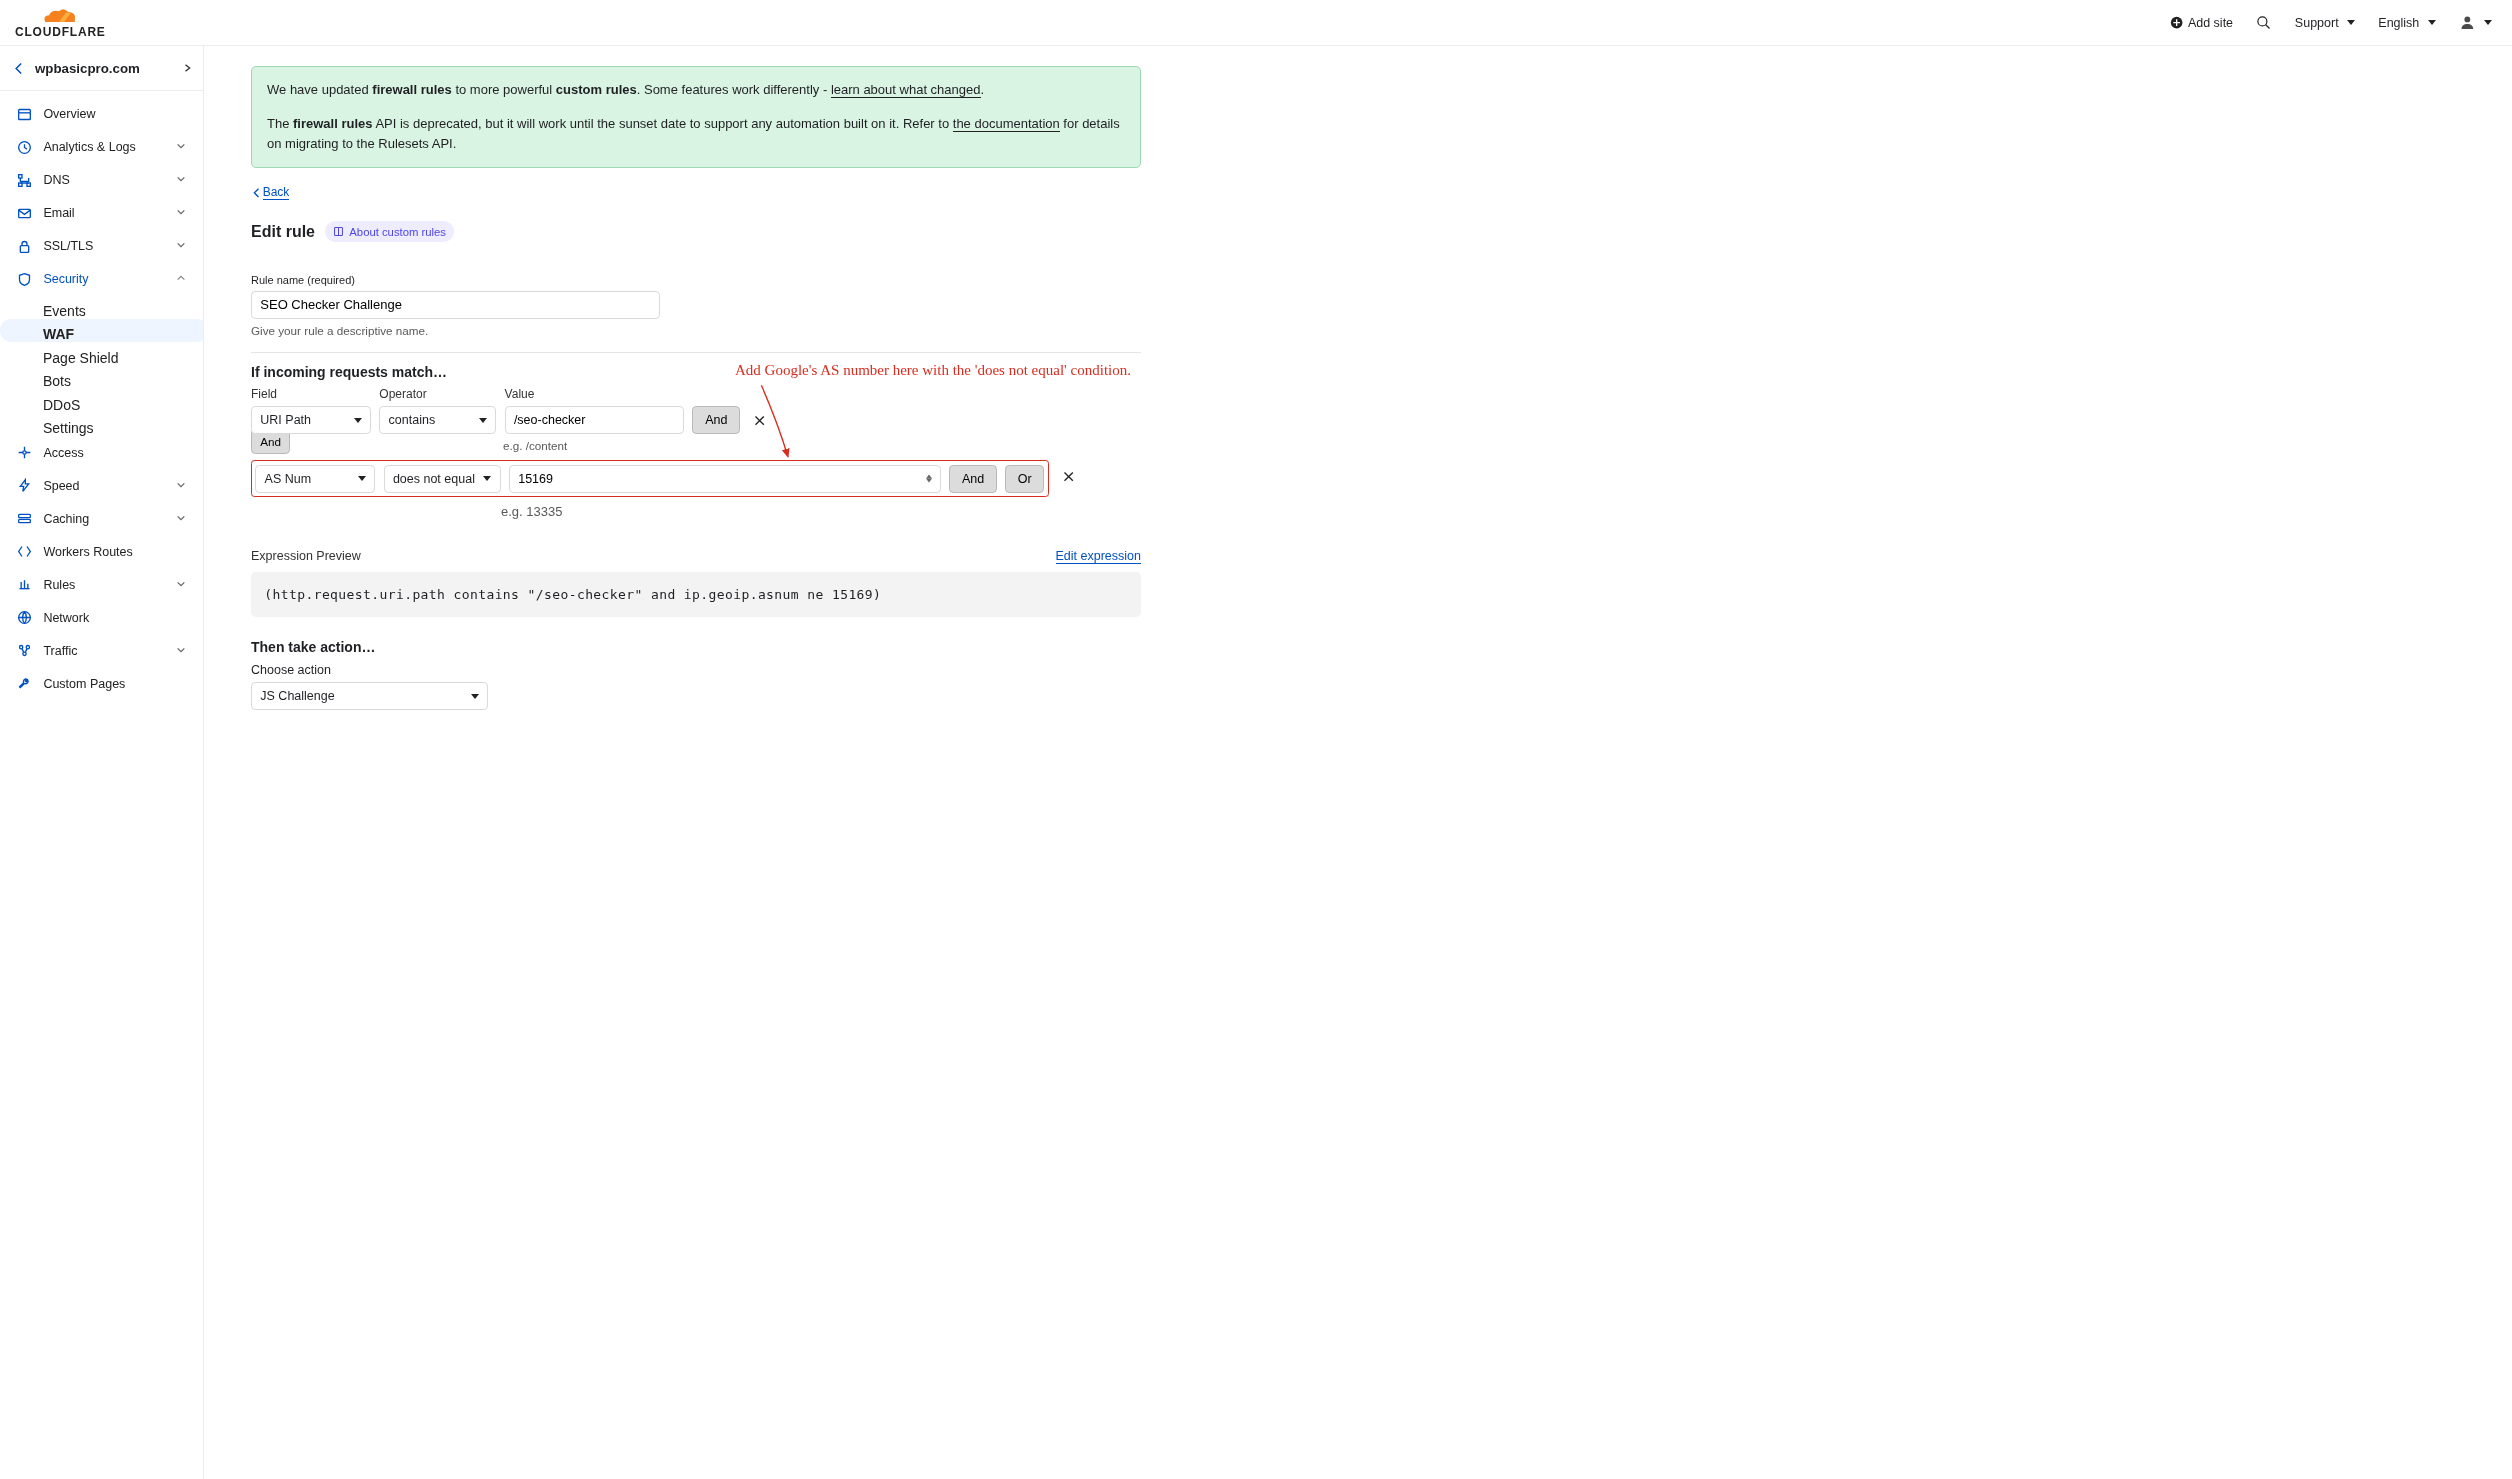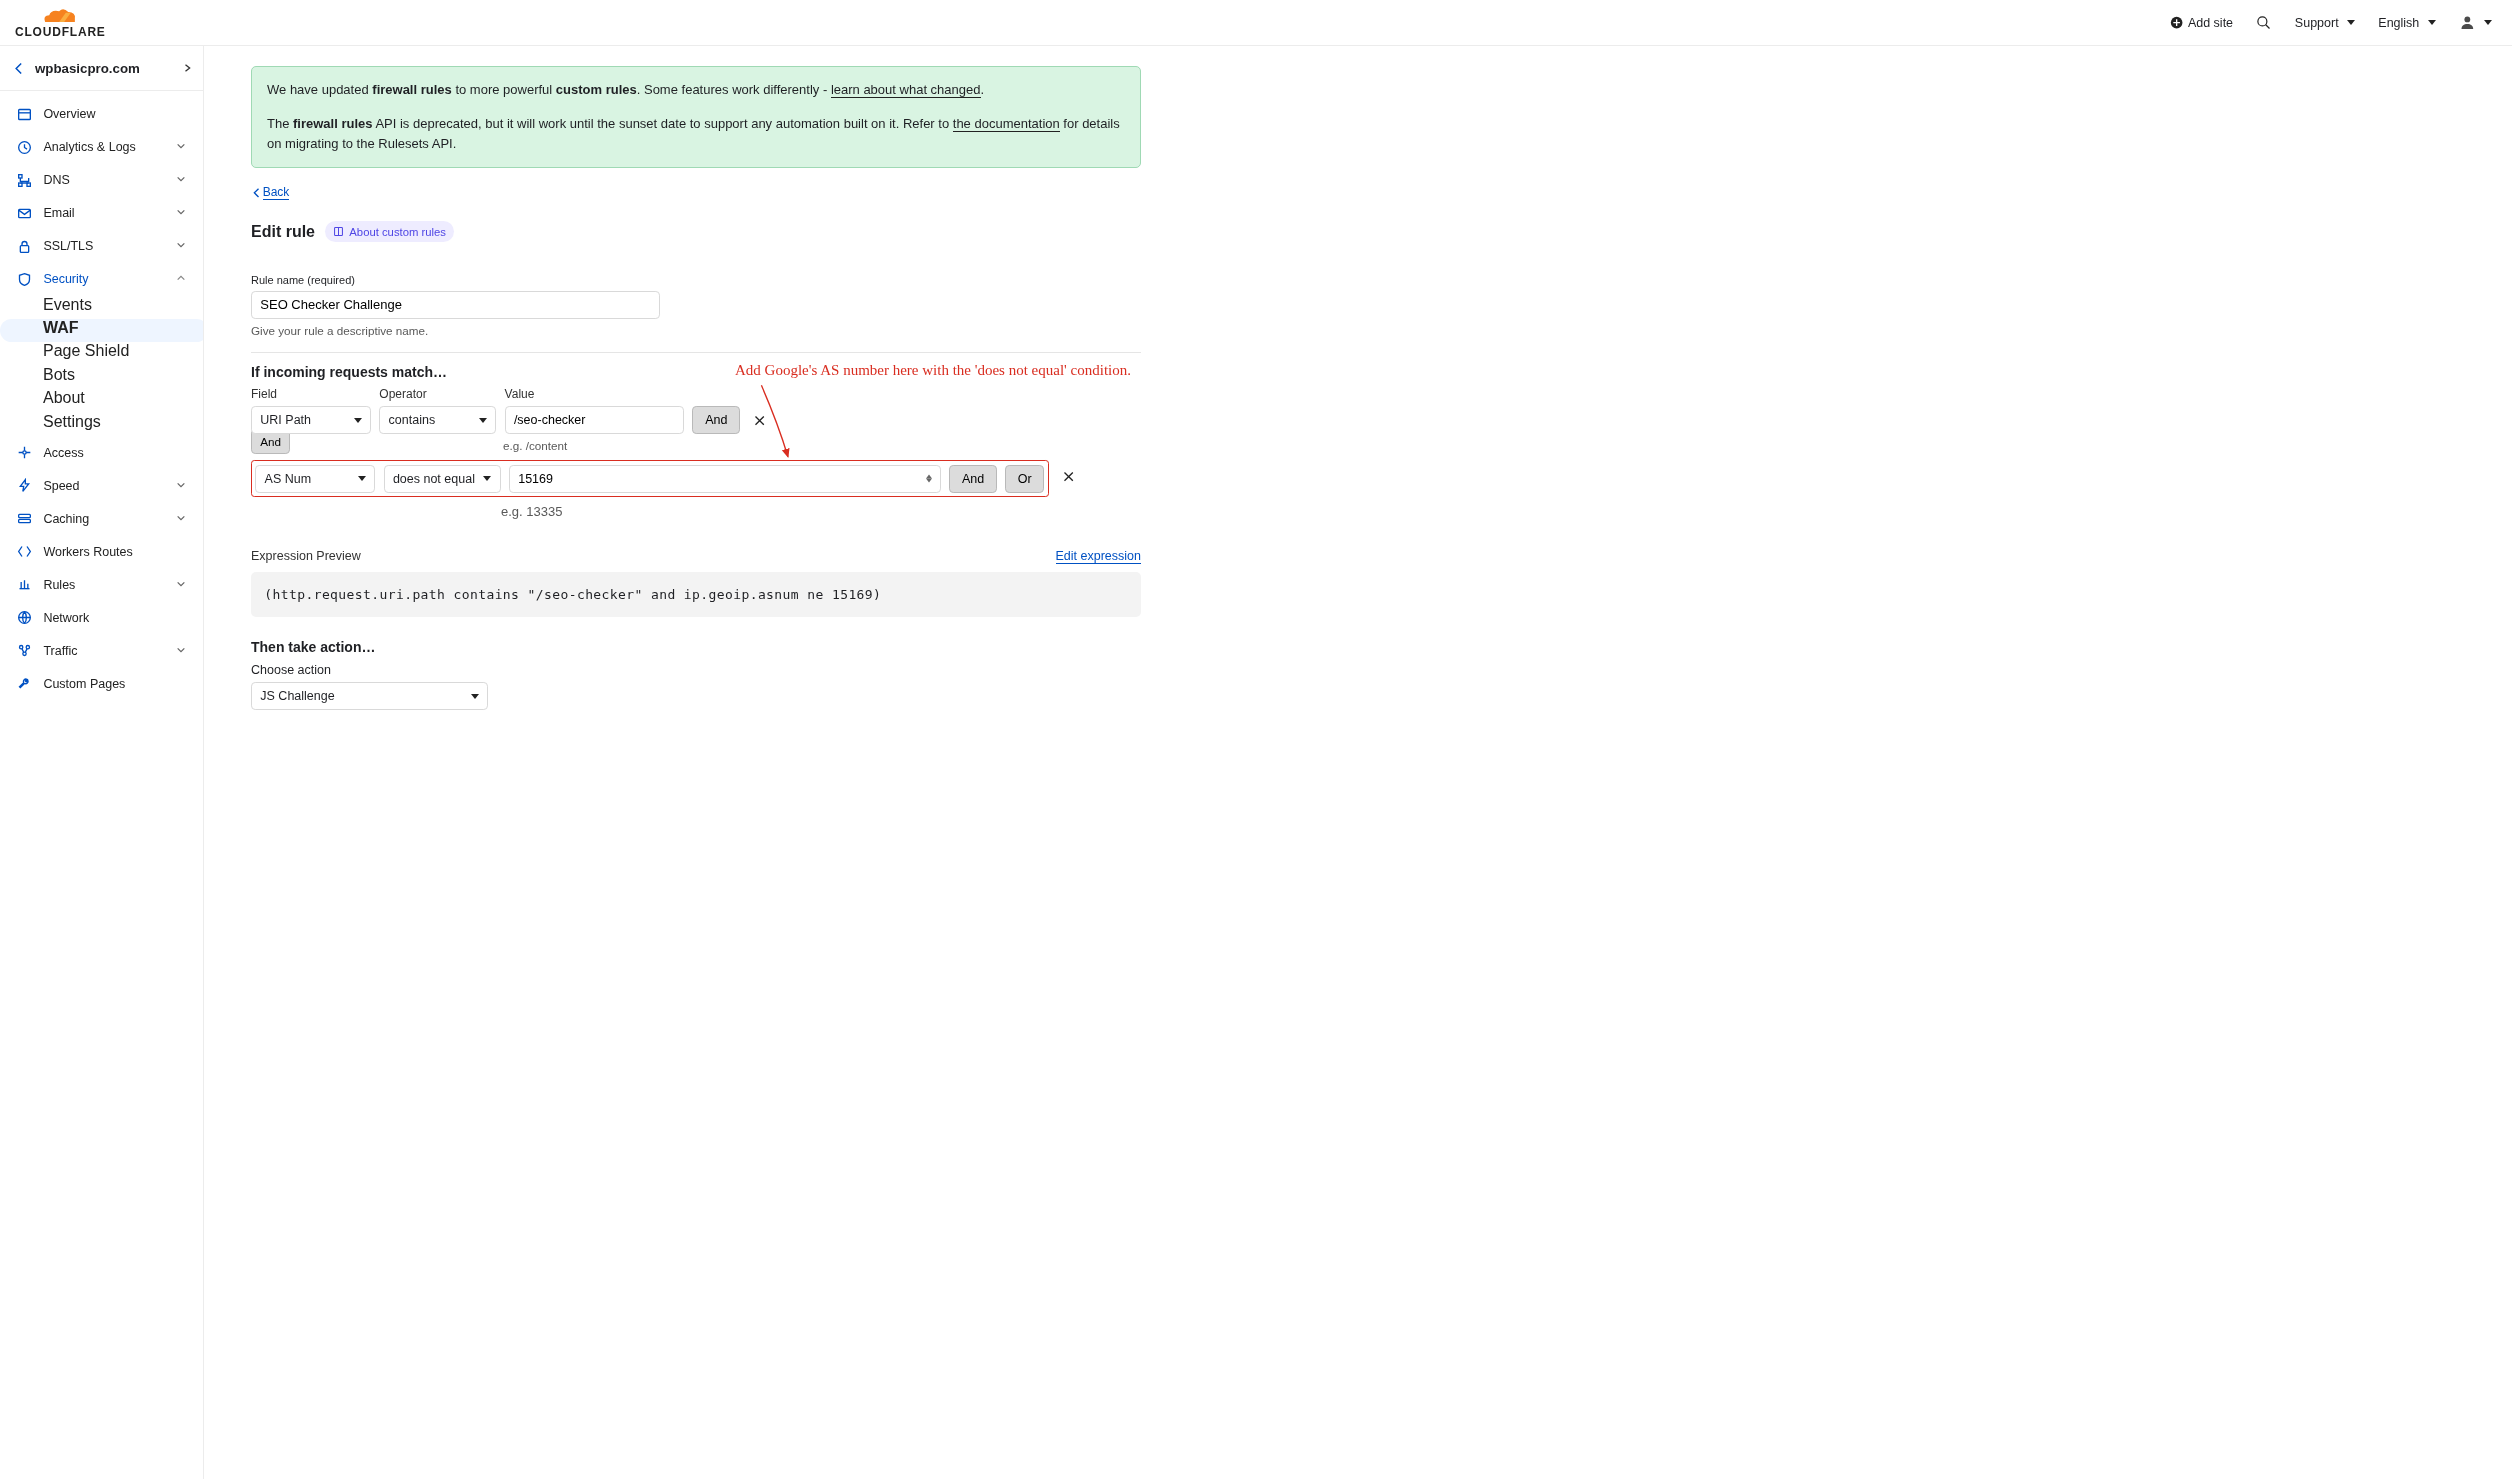--- a/index.html
+++ b/index.html
@@ -41,21 +41,21 @@
   .site-name{font-weight:700;font-size:13.3px;flex:1;}
   .site-caret{color:#333;}
   .nav{padding-top:6.7px;overflow-y:auto;}
   .nav-item{display:flex;align-items:center;height:33px;padding:0 16.7px;gap:11.7px;cursor:pointer;color:#222;}
   .nav-item .icon{width:15px;height:15px;display:inline-flex;align-items:center;justify-content:center;color:#0051c3;flex:0 0 15px;}
   .nav-item .icon svg{width:15px;height:15px;}
   .nav-item .lbl{flex:1;font-size:12.5px;}
   .nav-item .chev{width:10px;color:#666;}
   .nav-item.active .lbl{color:#0051c3;}
   .nav-sub{padding-left:43px;}
-  .nav-sub .sub{height:23.4px;display:flex;align-items:flex-start;font-size:16px;cursor:pointer;color:#222;}
+  .nav-sub .sub{height:23.4px;display:flex;align-items:flex-end;font-size:14px;cursor:pointer;color:#222;}
   .nav-sub .sub.active{font-weight:700;background:var(--sidebar-active);margin-left:-43px;padding-left:43px;margin-right:-5px;border-radius:11.7px;}
   .nav-sub .sub.active .lbl{color:#222;}
   
   .main{flex:1;overflow:auto;padding:20px 47px 33px 47px;max-width:984px;}
   .notice{background:var(--green-bg);border:0.8px solid var(--green-border);border-radius:5px;padding:13.3px 15px;font-size:13px;line-height:1.55;}
   .notice p{margin:0;}
   .notice p + p{margin-top:13.3px;}
   .notice b{font-weight:700;}
   .ulink{border-bottom:0.8px solid #222;cursor:pointer;}
   .back-link{display:inline-flex;align-items:center;color:var(--link);margin-top:16.7px;cursor:pointer;}
@@ -245,21 +245,21 @@
           <div class="sub active">
               <span class="lbl">WAF</span>
             </div>
           <div class="sub">
               <span class="lbl">Page Shield</span>
             </div>
           <div class="sub">
               <span class="lbl">Bots</span>
             </div>
           <div class="sub">
-              <span class="lbl">About</span>
+              <span class="lbl">DDoS</span>
             </div>
           <div class="sub">
               <span class="lbl">Settings</span>
             </div>
         </div>
 
         <div class="nav-item">
           <span class="icon">
               <svg viewBox="0 0 18 18" fill="none" stroke="currentColor" stroke-width="1.6">
                 <path d="M2 9h5M16 9h-5M9 2v5M9 16v-5"></path>

